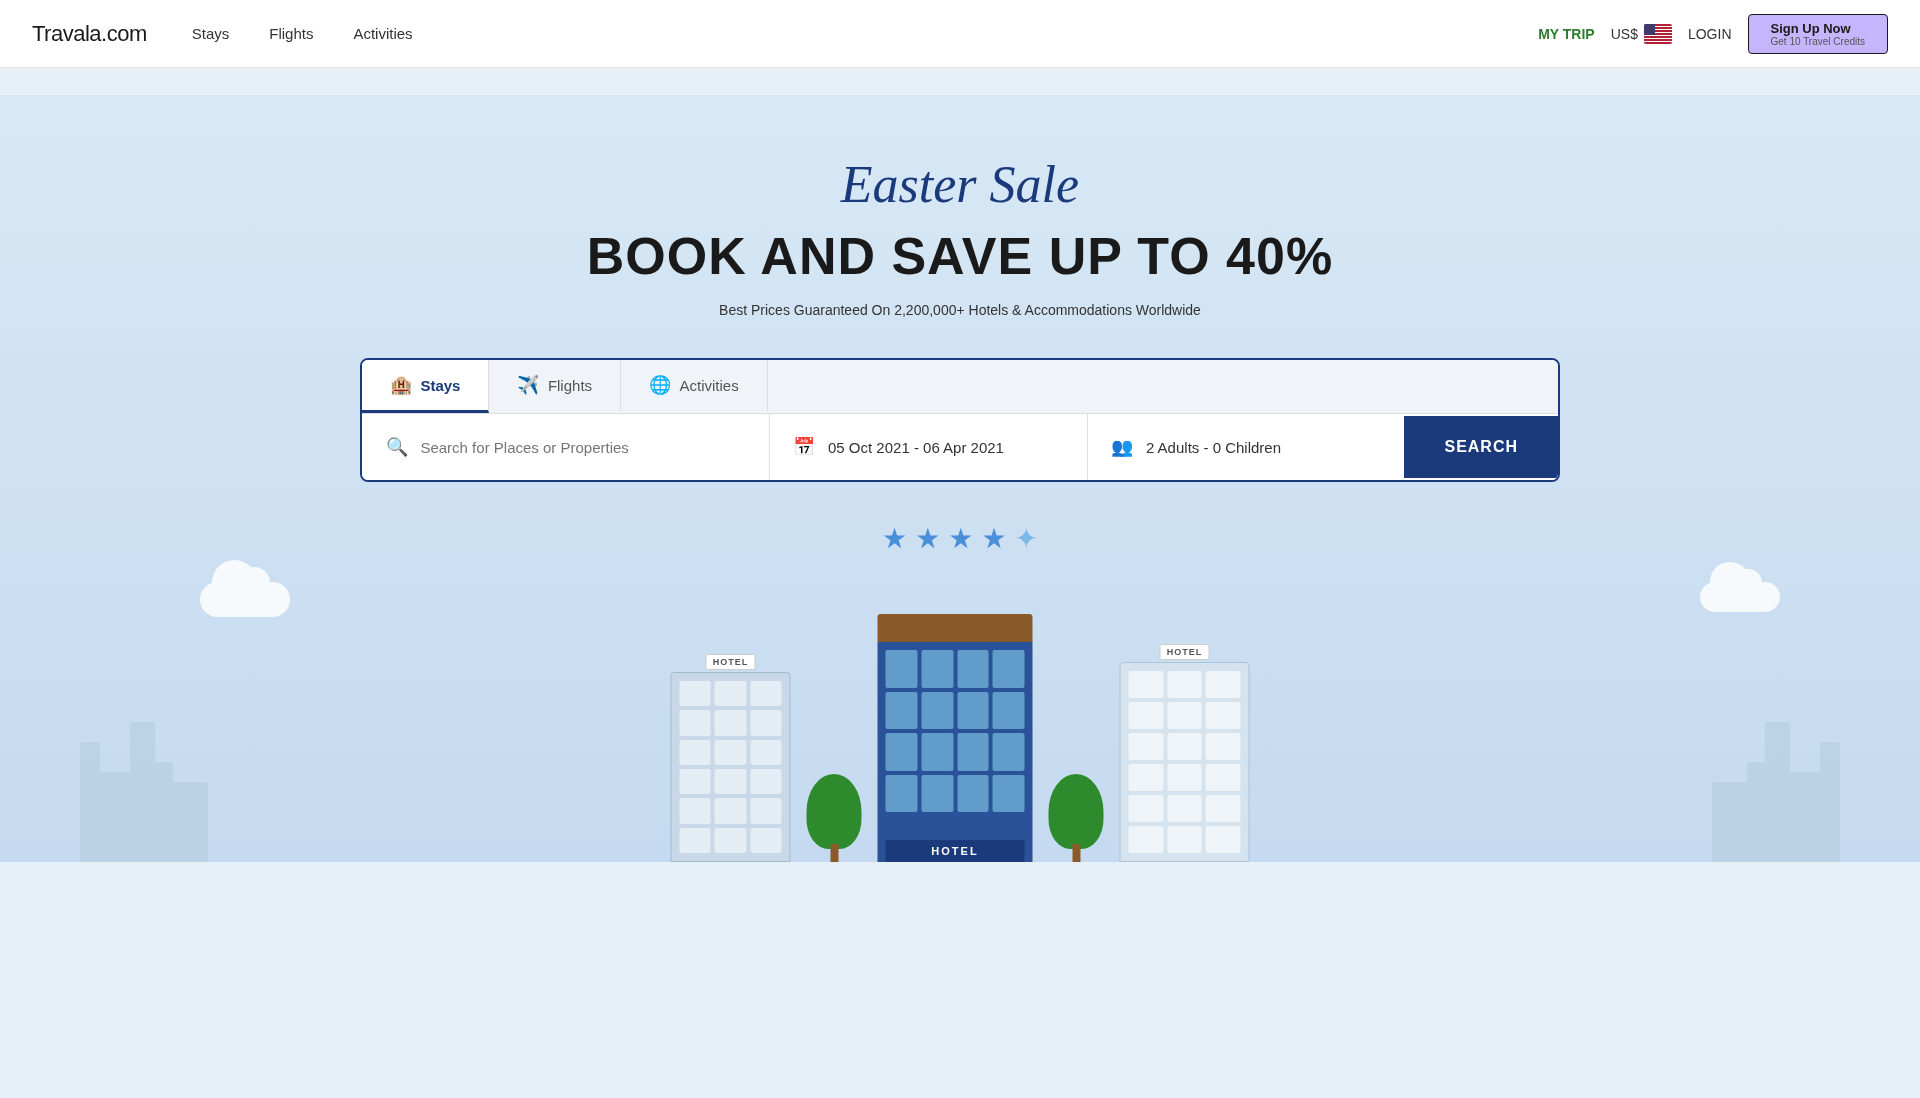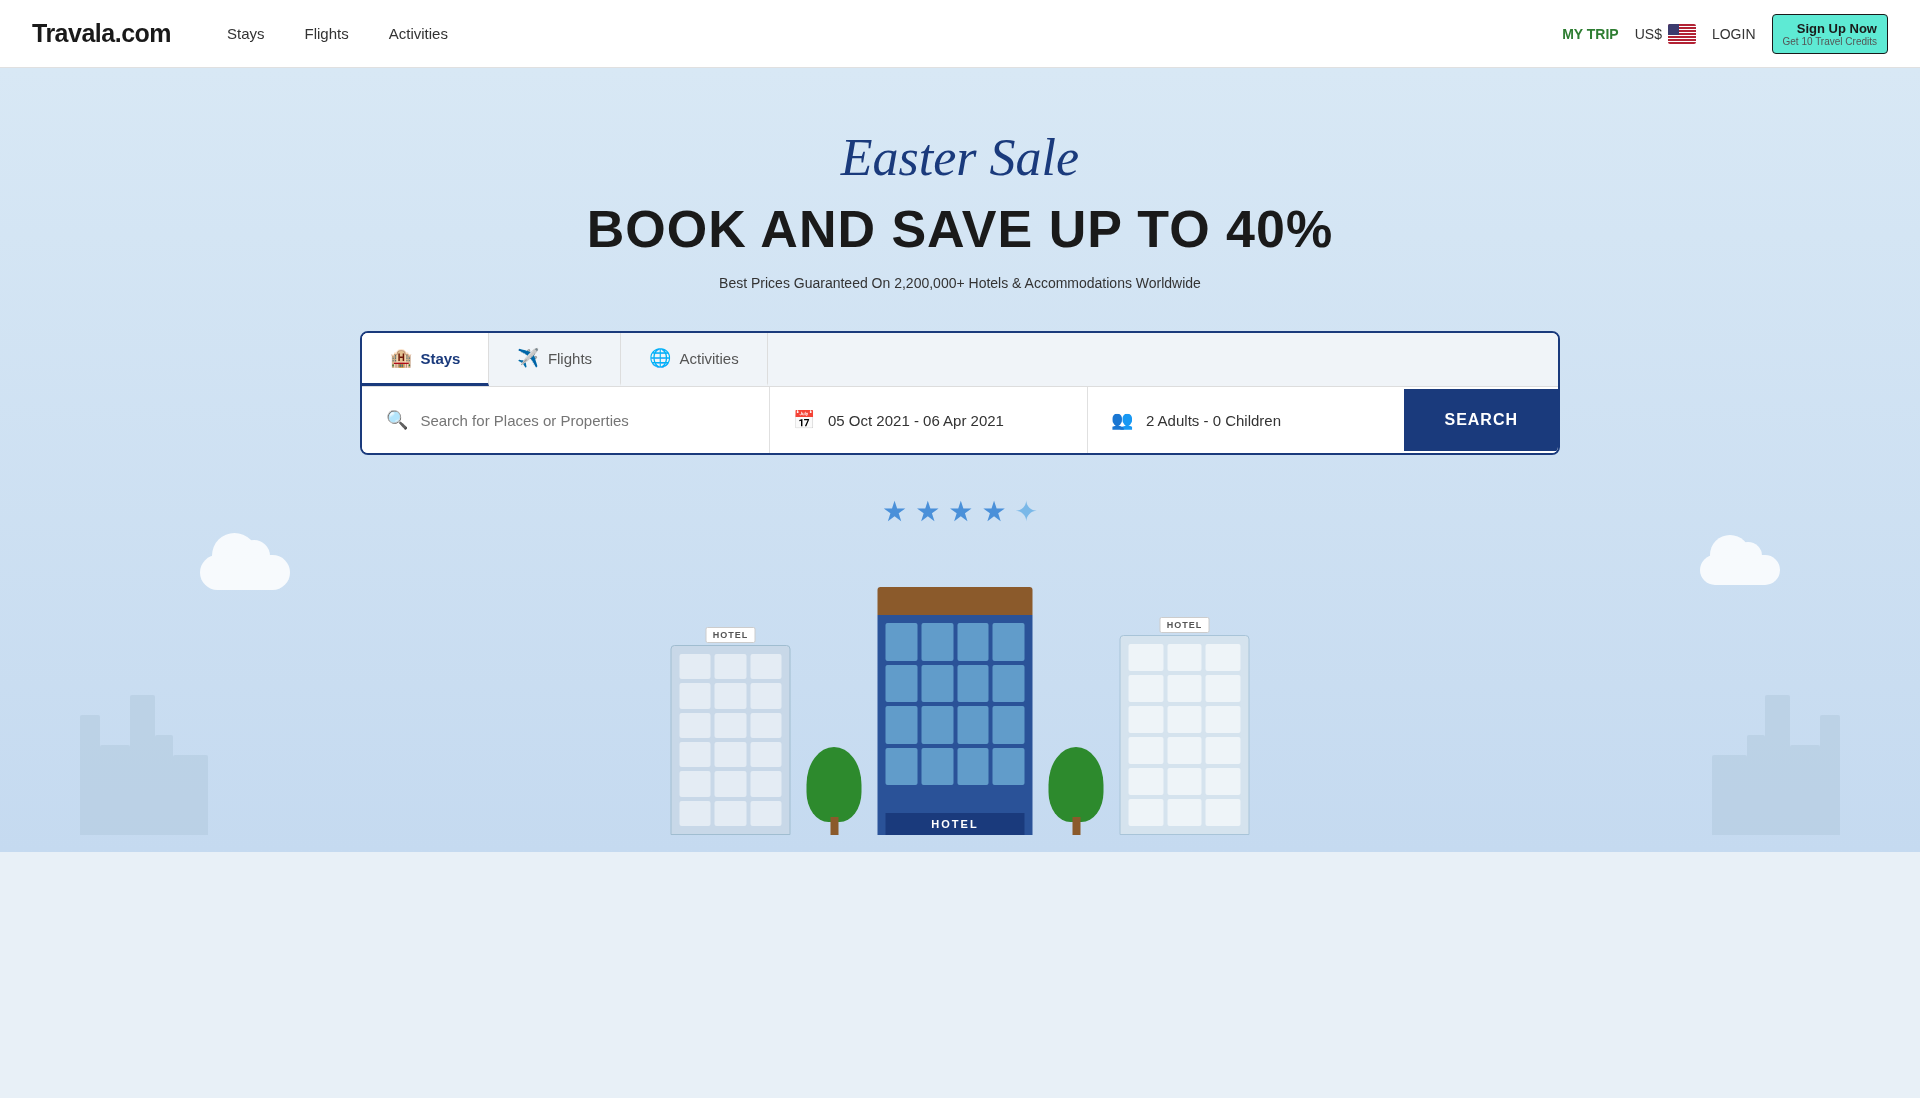--- a/index.html
+++ b/index.html
@@ -10,25 +10,25 @@
       background: #fff;
       border-bottom: 1px solid #e0e0e0;
       display: flex;
       align-items: center;
       padding: 0 32px;
       height: 68px;
       position: relative;
       z-index: 10;
     }
     .navbar-logo {
-      font-size: 25px;
-      font-weight: 700;
+      font-size: 22px;
+      font-weight: 400;
       color: #1a1a1a;
       letter-spacing: -0.5px;
-      margin-right: 40px;
+      margin-right: 29px;
       text-decoration: none;
     }
     .navbar-nav {
       display: flex;
       align-items: center;
       gap: 8px;
       flex: 1;
     }
     .nav-link {
       padding: 8px 16px;
@@ -90,45 +90,46 @@
     }
     .login-link {
       font-size: 14px;
       color: #333;
       cursor: pointer;
       font-weight: 500;
     }
     .signup-btn {
       border: 1.5px solid #1a1a1a;
       border-radius: 4px;
-      padding: 6px 10px;
-      cursor: pointer;
-      text-align: right;
-      background: #5eead4;
+      padding: 6px 22px;
+      cursor: pointer;
+      text-align: left;
+      background: #c4b5fd;
     }
     .signup-btn .signup-main {
       font-size: 13px;
       font-weight: 700;
       color: #1a1a1a;
       display: block;
     }
     .signup-btn .signup-sub {
       font-size: 10px;
       color: #555;
       display: block;
     }
 
     
     .hero {
       background: linear-gradient(180deg, #d8e8f5 0%, #c5daf0 100%);
-      padding: 60px 20px 17px;
+      padding: 60px 20px 0;
       text-align: center;
       min-height: 760px;
       position: relative;
       overflow: hidden;
+      margin-top: 27px;
     }
 
     .easter-sale {
       font-family: Georgia, 'Times New Roman', serif;
       font-style: italic;
       font-size: 52px;
       color: #1a3a7c;
       margin-bottom: 12px;
       font-weight: 400;
     }

